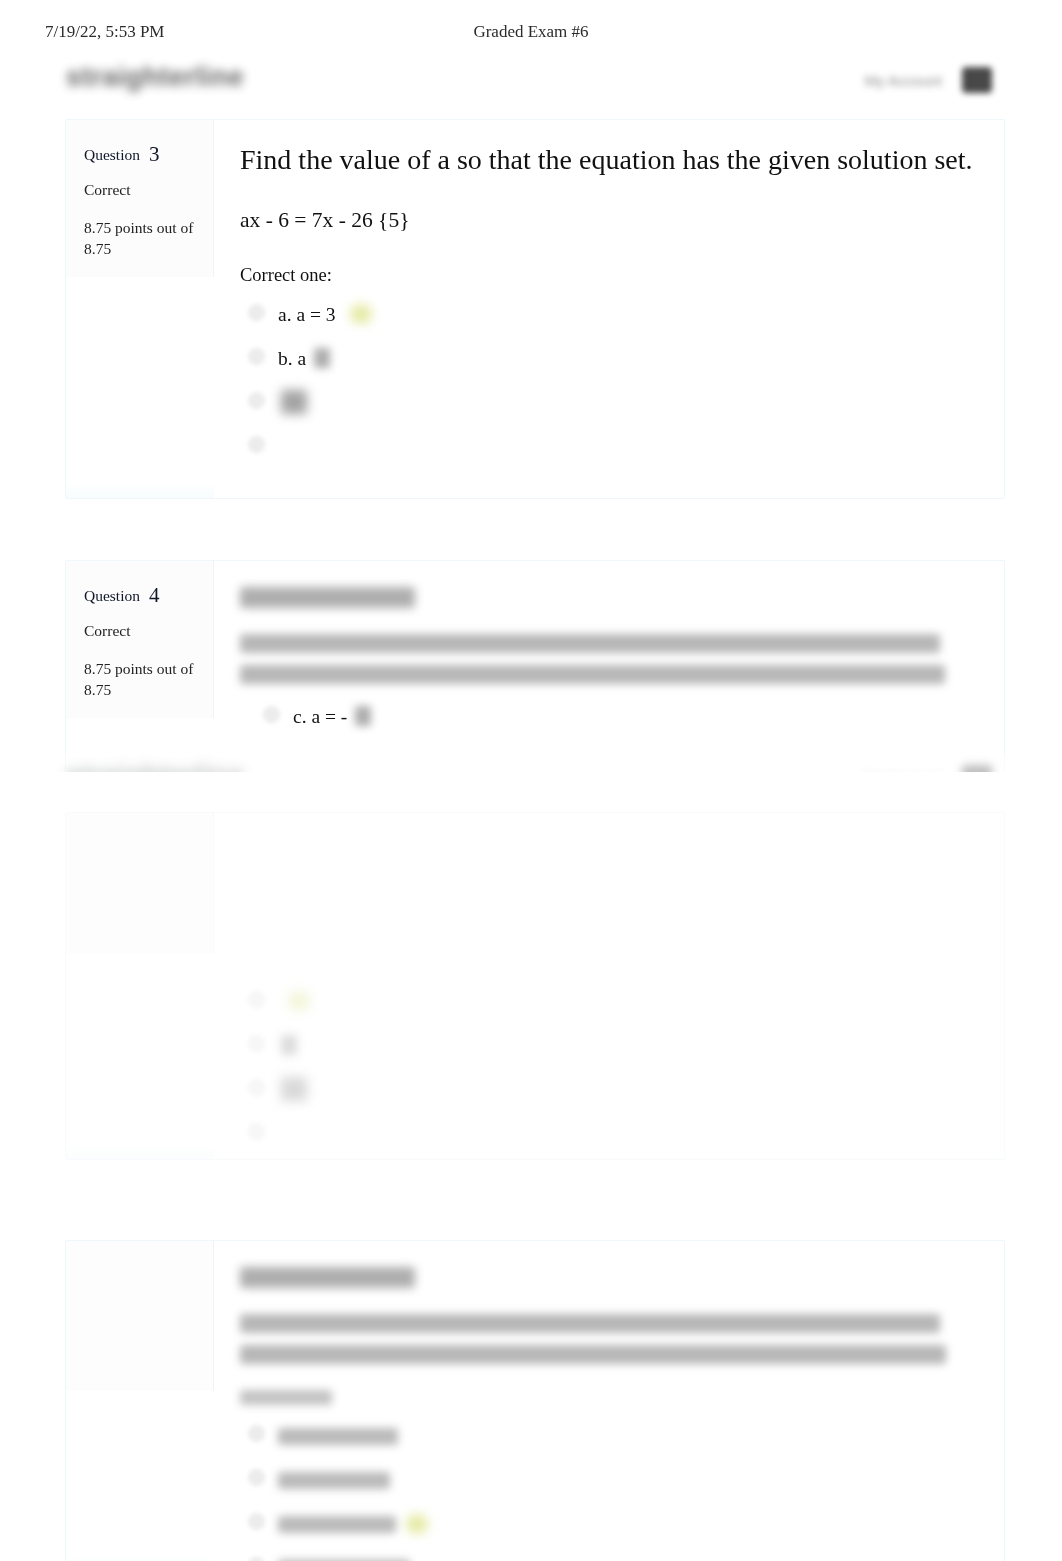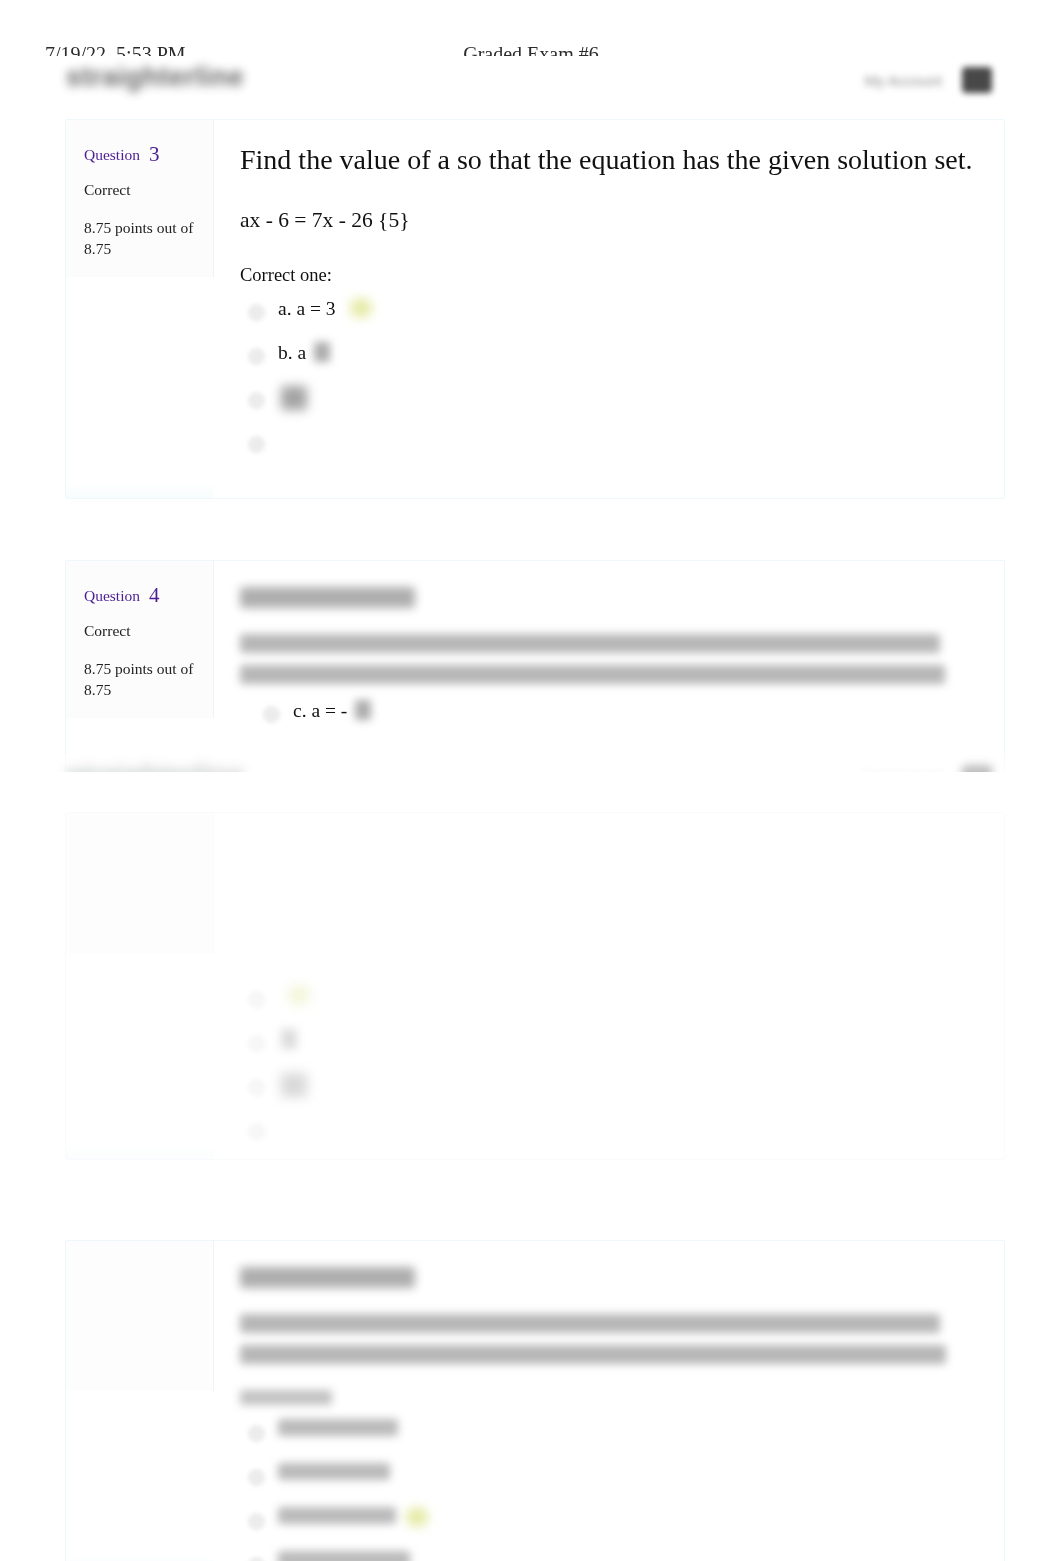--- a/index.html
+++ b/index.html
@@ -16,23 +16,22 @@
     font-family: "Liberation Serif", "DejaVu Serif", serif;
     color: #1a1a1a;
     -webkit-font-smoothing: antialiased;
   }
 
   
   .print-header {
     position: absolute;
     top: 22px; left: 0; right: 0;
     height: 22px;
-    font-size: 20px;
+    font-size: 17px;
     color: #2b2b2b;
-    margin-top: 21px;
   }
   .print-header .ph-left {
     position: absolute;
     left: 45px; top: 0;
     white-space: nowrap;
   }
   .print-header .ph-center {
     position: absolute;
     left: 0; right: 0; top: 0;
     text-align: center;
@@ -110,21 +109,21 @@
   }
   .qcard-body {
     flex: 1 1 auto;
     box-sizing: border-box;
     padding: 22px 28px 24px 26px;
     background: #ffffff;
   }
 
   .q-number {
     font-size: 15.5px;
-    color: #4c1d95;
+    color: #0f172a;
     margin: 0 0 14px 0;
     white-space: nowrap;
   }
   .q-number .num {
     font-size: 21px;
     margin-left: 9px;
     vertical-align: -1px;
   }
   .q-state {
     font-size: 15.5px;
@@ -154,20 +153,21 @@
   .q-prompt {
     font-size: 18.5px;
     color: #111;
     margin: 0 0 12px 0;
   }
 
   .answers { margin: 0; padding: 0; list-style: none; }
   .answer {
     position: relative;
     display: flex;
+    align-items: center;
     min-height: 34px;
     padding-left: 38px;
     margin-bottom: 10px;
   }
   .radio {
     position: absolute;
     left: 8px; top: 6px;
     width: 15px; height: 15px;
     border-radius: 50%;
     background: #e9e9e9;

